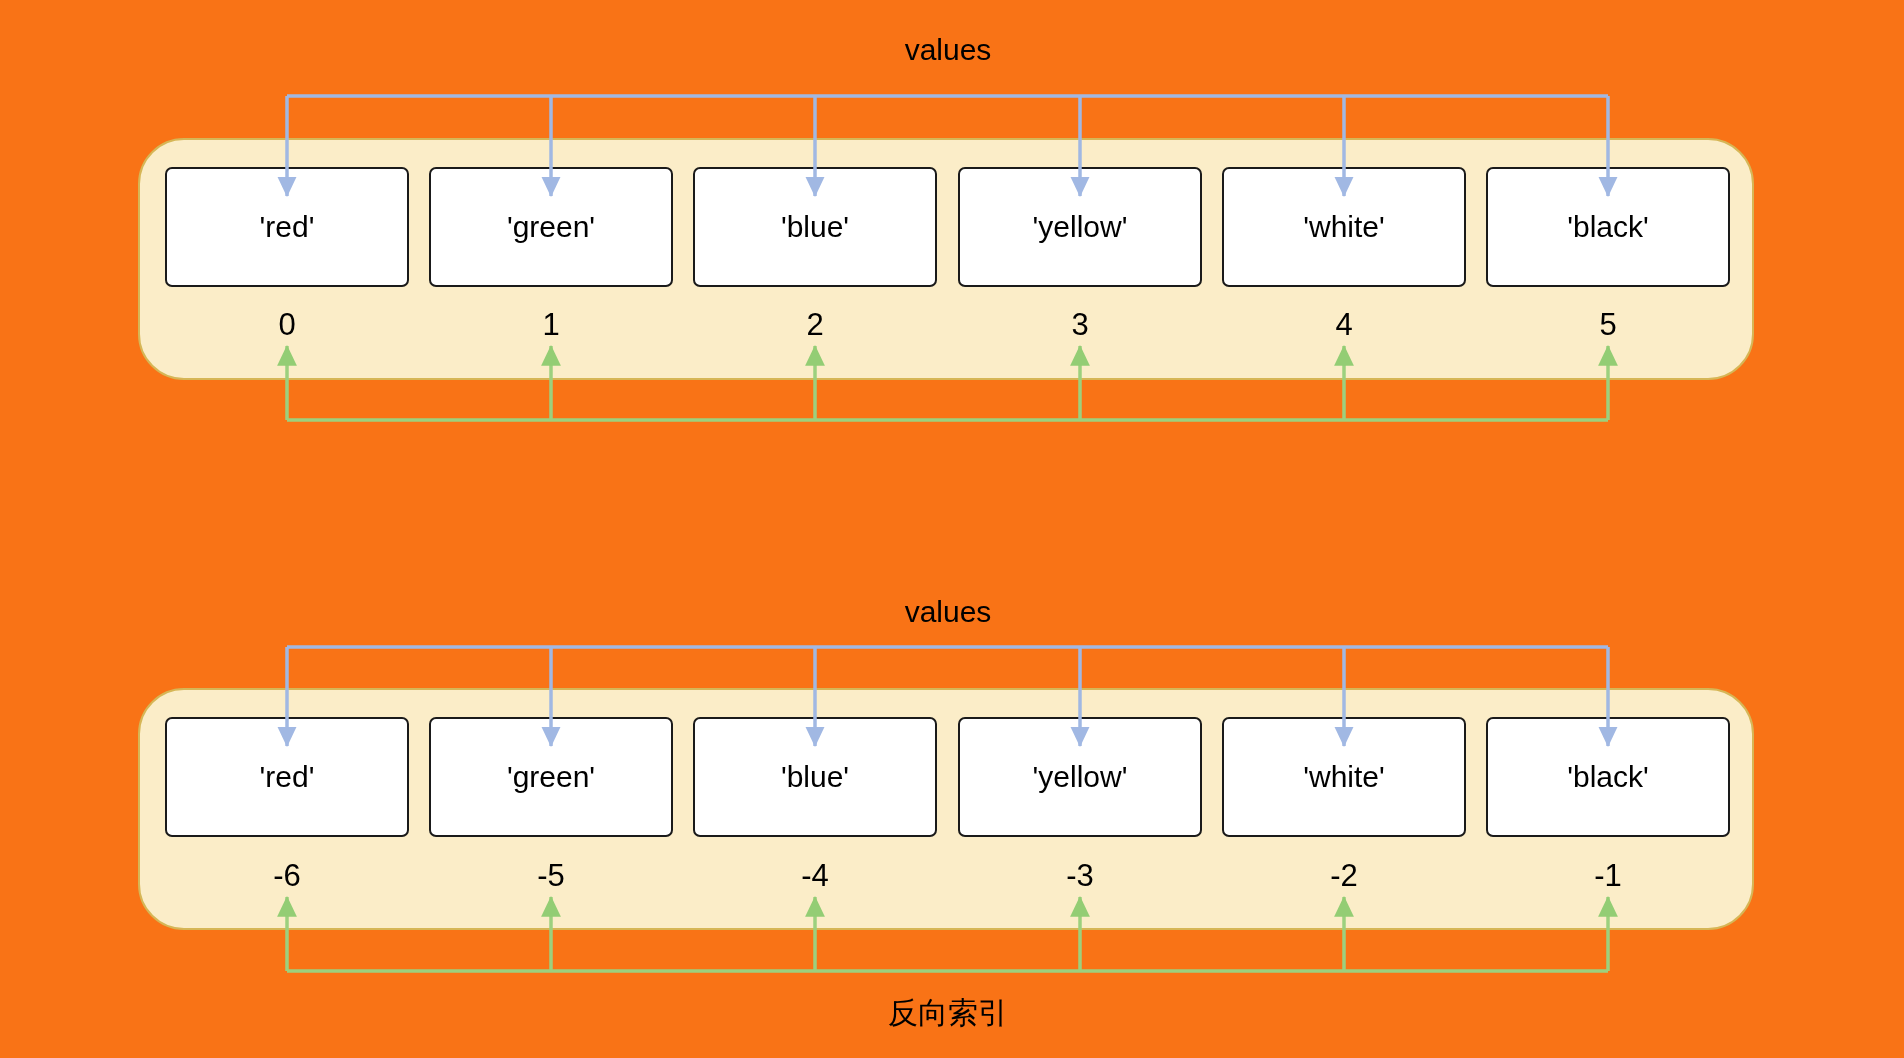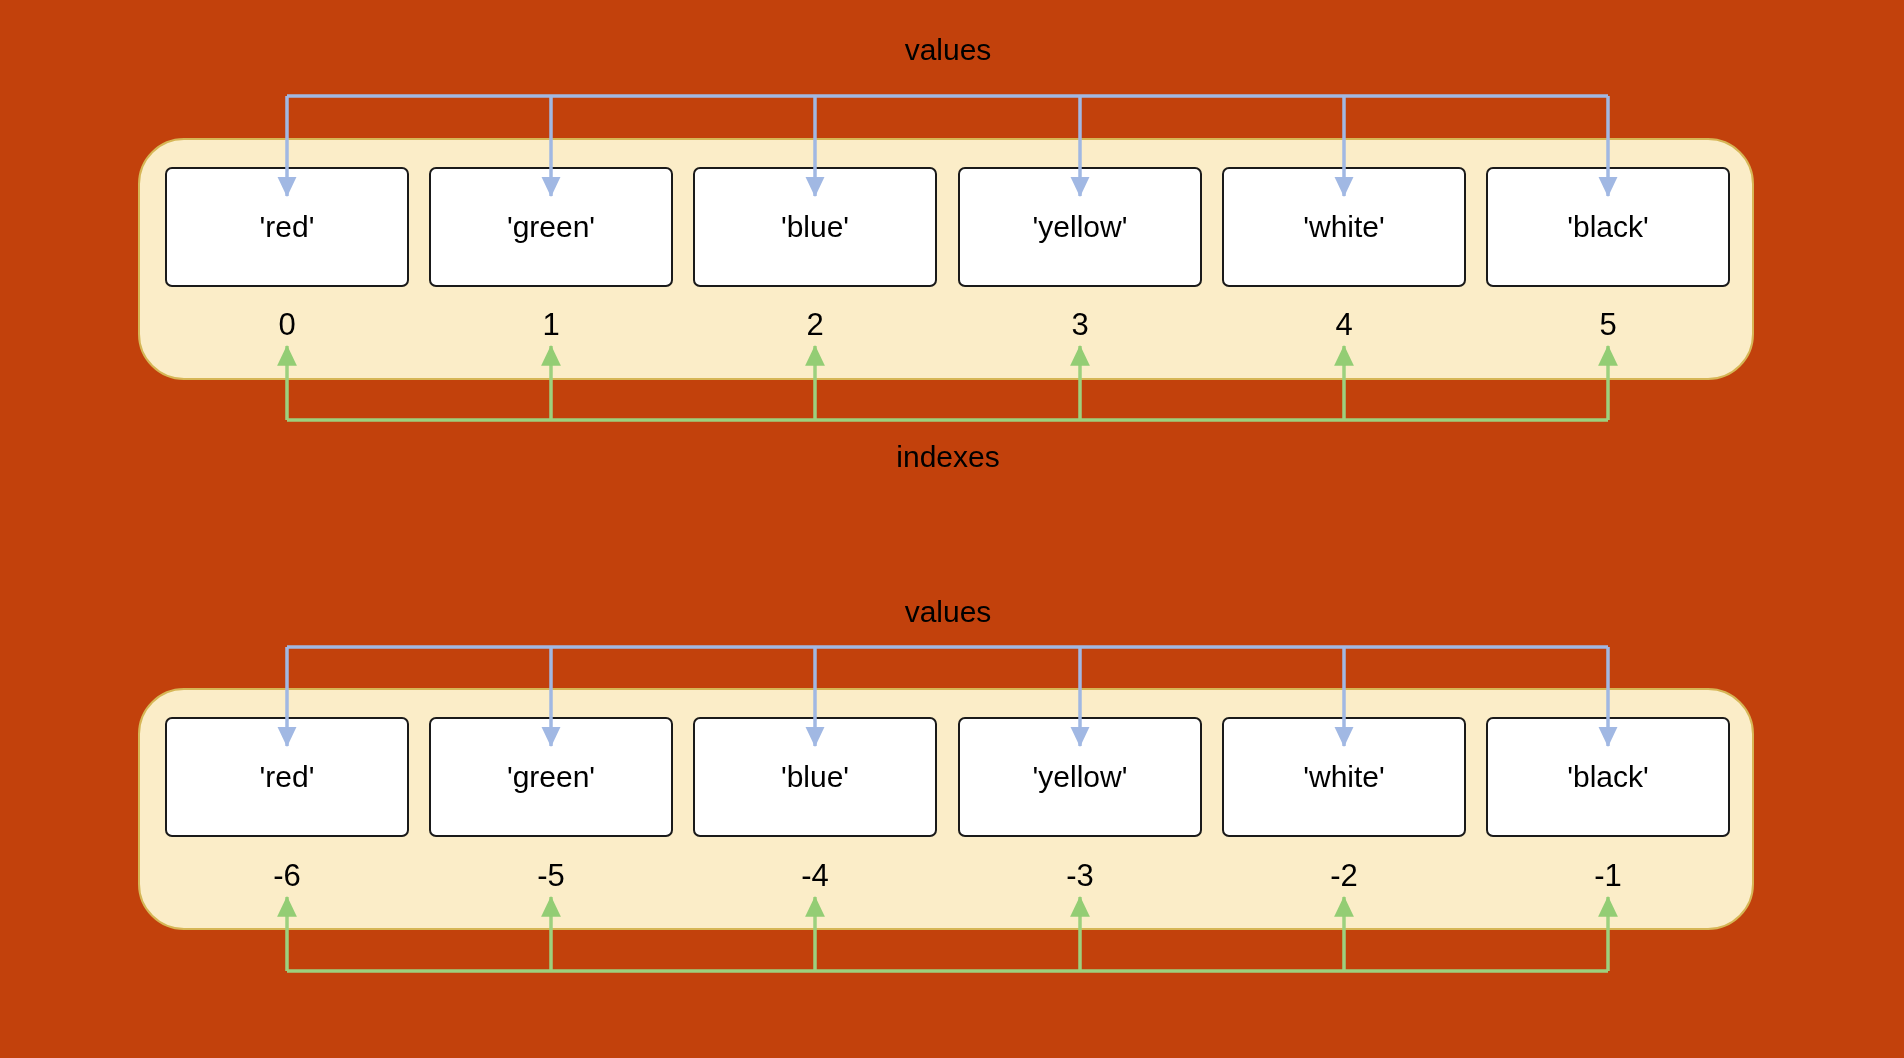--- a/index.html
+++ b/index.html
@@ -1,20 +1,20 @@
 <!DOCTYPE html>
 <html><head>
 <meta charset="utf-8">
 <style>
   html, body { margin: 0; padding: 0; background: #ffffff; }
   .canvas {
     position: relative;
     width: 1904px;
     height: 1058px;
-    background: #c2410c;
+    background: #f97316;
     font-family: "Liberation Sans", sans-serif;
     color: #000000;
     overflow: hidden;
   }
   .flow-label {
     position: absolute;
     width: 360px;
     margin-left: -180px;
     text-align: center;
     font-size: 30px;
@@ -91,21 +91,20 @@
       <span>'black'</span>
     </div>
 
   <div class="index-label" style="left:165px;  top:307px">0</div>
   <div class="index-label" style="left:429px;  top:307px">1</div>
   <div class="index-label" style="left:693px;  top:307px">2</div>
   <div class="index-label" style="left:958px;  top:307px">3</div>
   <div class="index-label" style="left:1222px; top:307px">4</div>
   <div class="index-label" style="left:1486px; top:307px">5</div>
 
-  <div class="flow-label" style="left:948px; top:439px">indexes</div>
 
   <div class="flow-label" style="left:948px; top:594px">values</div>
 
   <div class="list-container" style="top:688px">
   </div>
 
   <div class="value-box" style="left:165px;  top:717px">
       <span>'red'</span>
     </div>
   <div class="value-box" style="left:429px;  top:717px">
@@ -124,20 +123,21 @@
       <span>'black'</span>
     </div>
 
   <div class="index-label" style="left:165px;  top:858px">-6</div>
   <div class="index-label" style="left:429px;  top:858px">-5</div>
   <div class="index-label" style="left:693px;  top:858px">-4</div>
   <div class="index-label" style="left:958px;  top:858px">-3</div>
   <div class="index-label" style="left:1222px; top:858px">-2</div>
   <div class="index-label" style="left:1486px; top:858px">-1</div>
 
+  <div class="flow-label" style="left:948px; top:995px">反向索引</div>
 
   <svg class="arrows" viewBox="0 0 1904 1058" xmlns="http://www.w3.org/2000/svg">
     <defs>
       <marker id="arrow-blue" viewBox="0 0 20 20" markerWidth="21" markerHeight="21" refX="18" refY="10" orient="auto" markerUnits="userSpaceOnUse">
         <polygon points="0,1 19,10 0,19" fill="#A1B8E3"></polygon>
       </marker>
       <marker id="arrow-green" viewBox="0 0 20 20" markerWidth="22" markerHeight="22" refX="18" refY="10" orient="auto" markerUnits="userSpaceOnUse">
         <polygon points="0,1 19,10 0,19" fill="#93CD74"></polygon>
       </marker>
     </defs>

